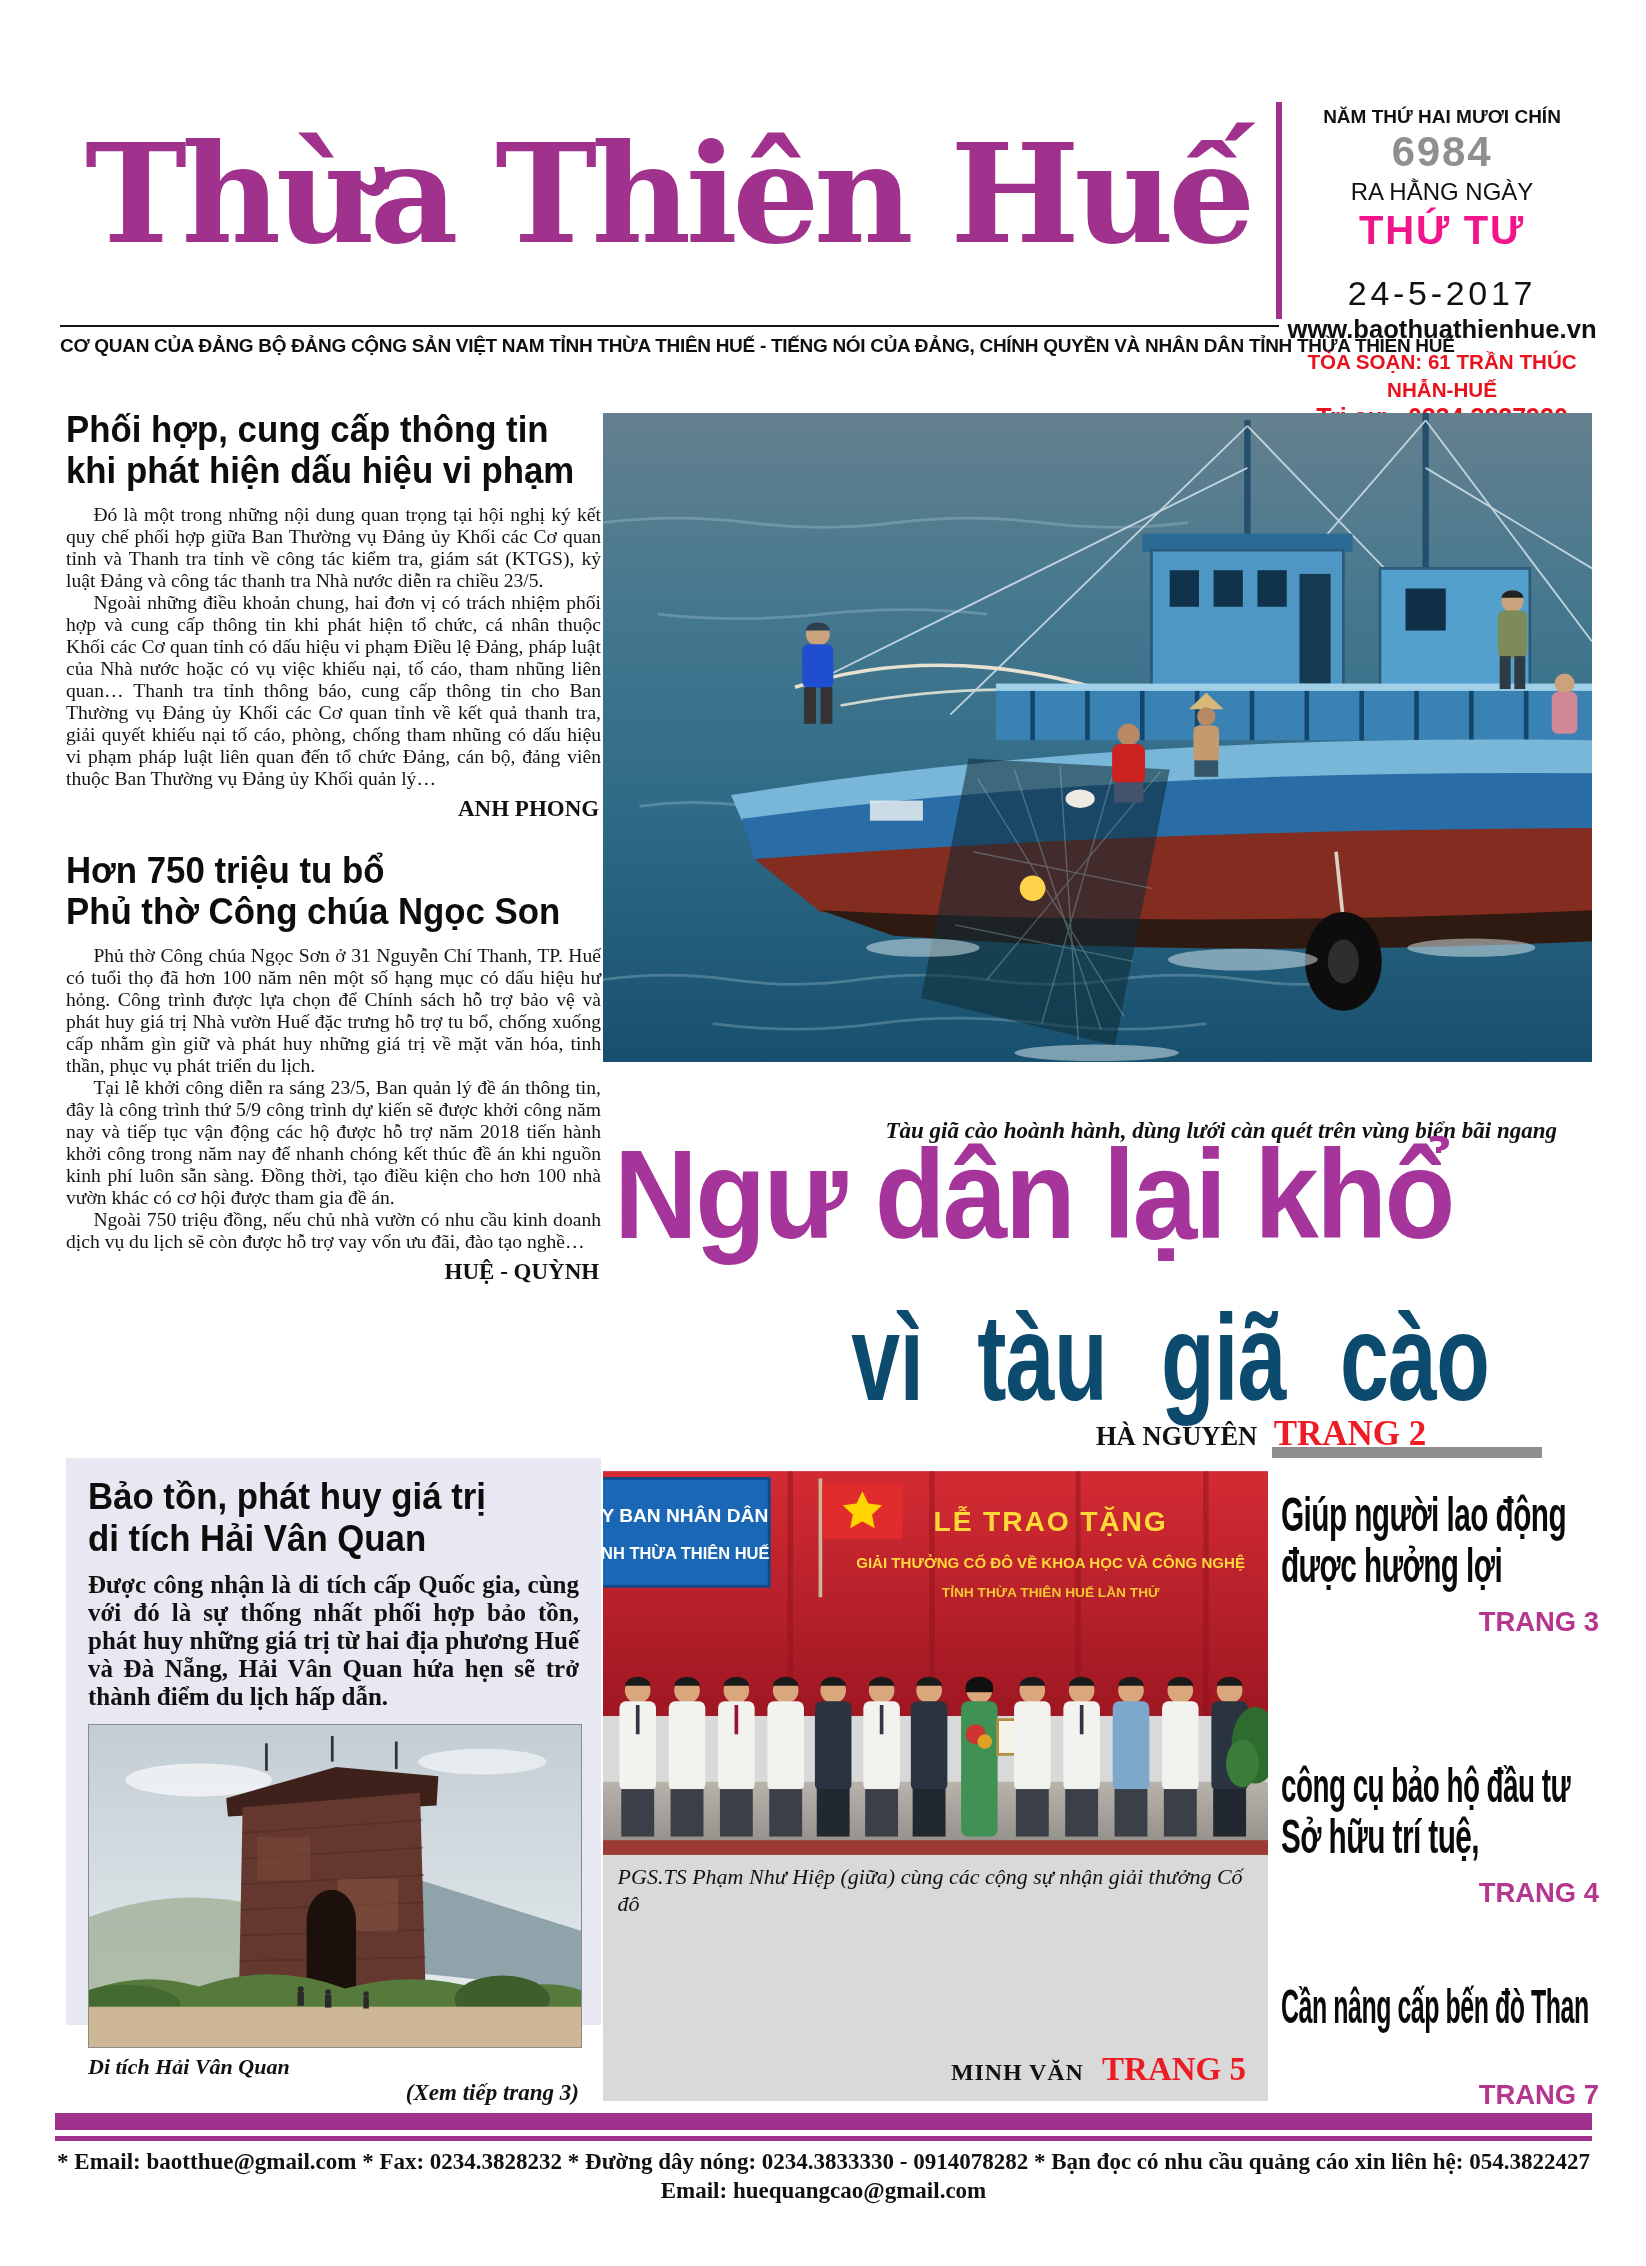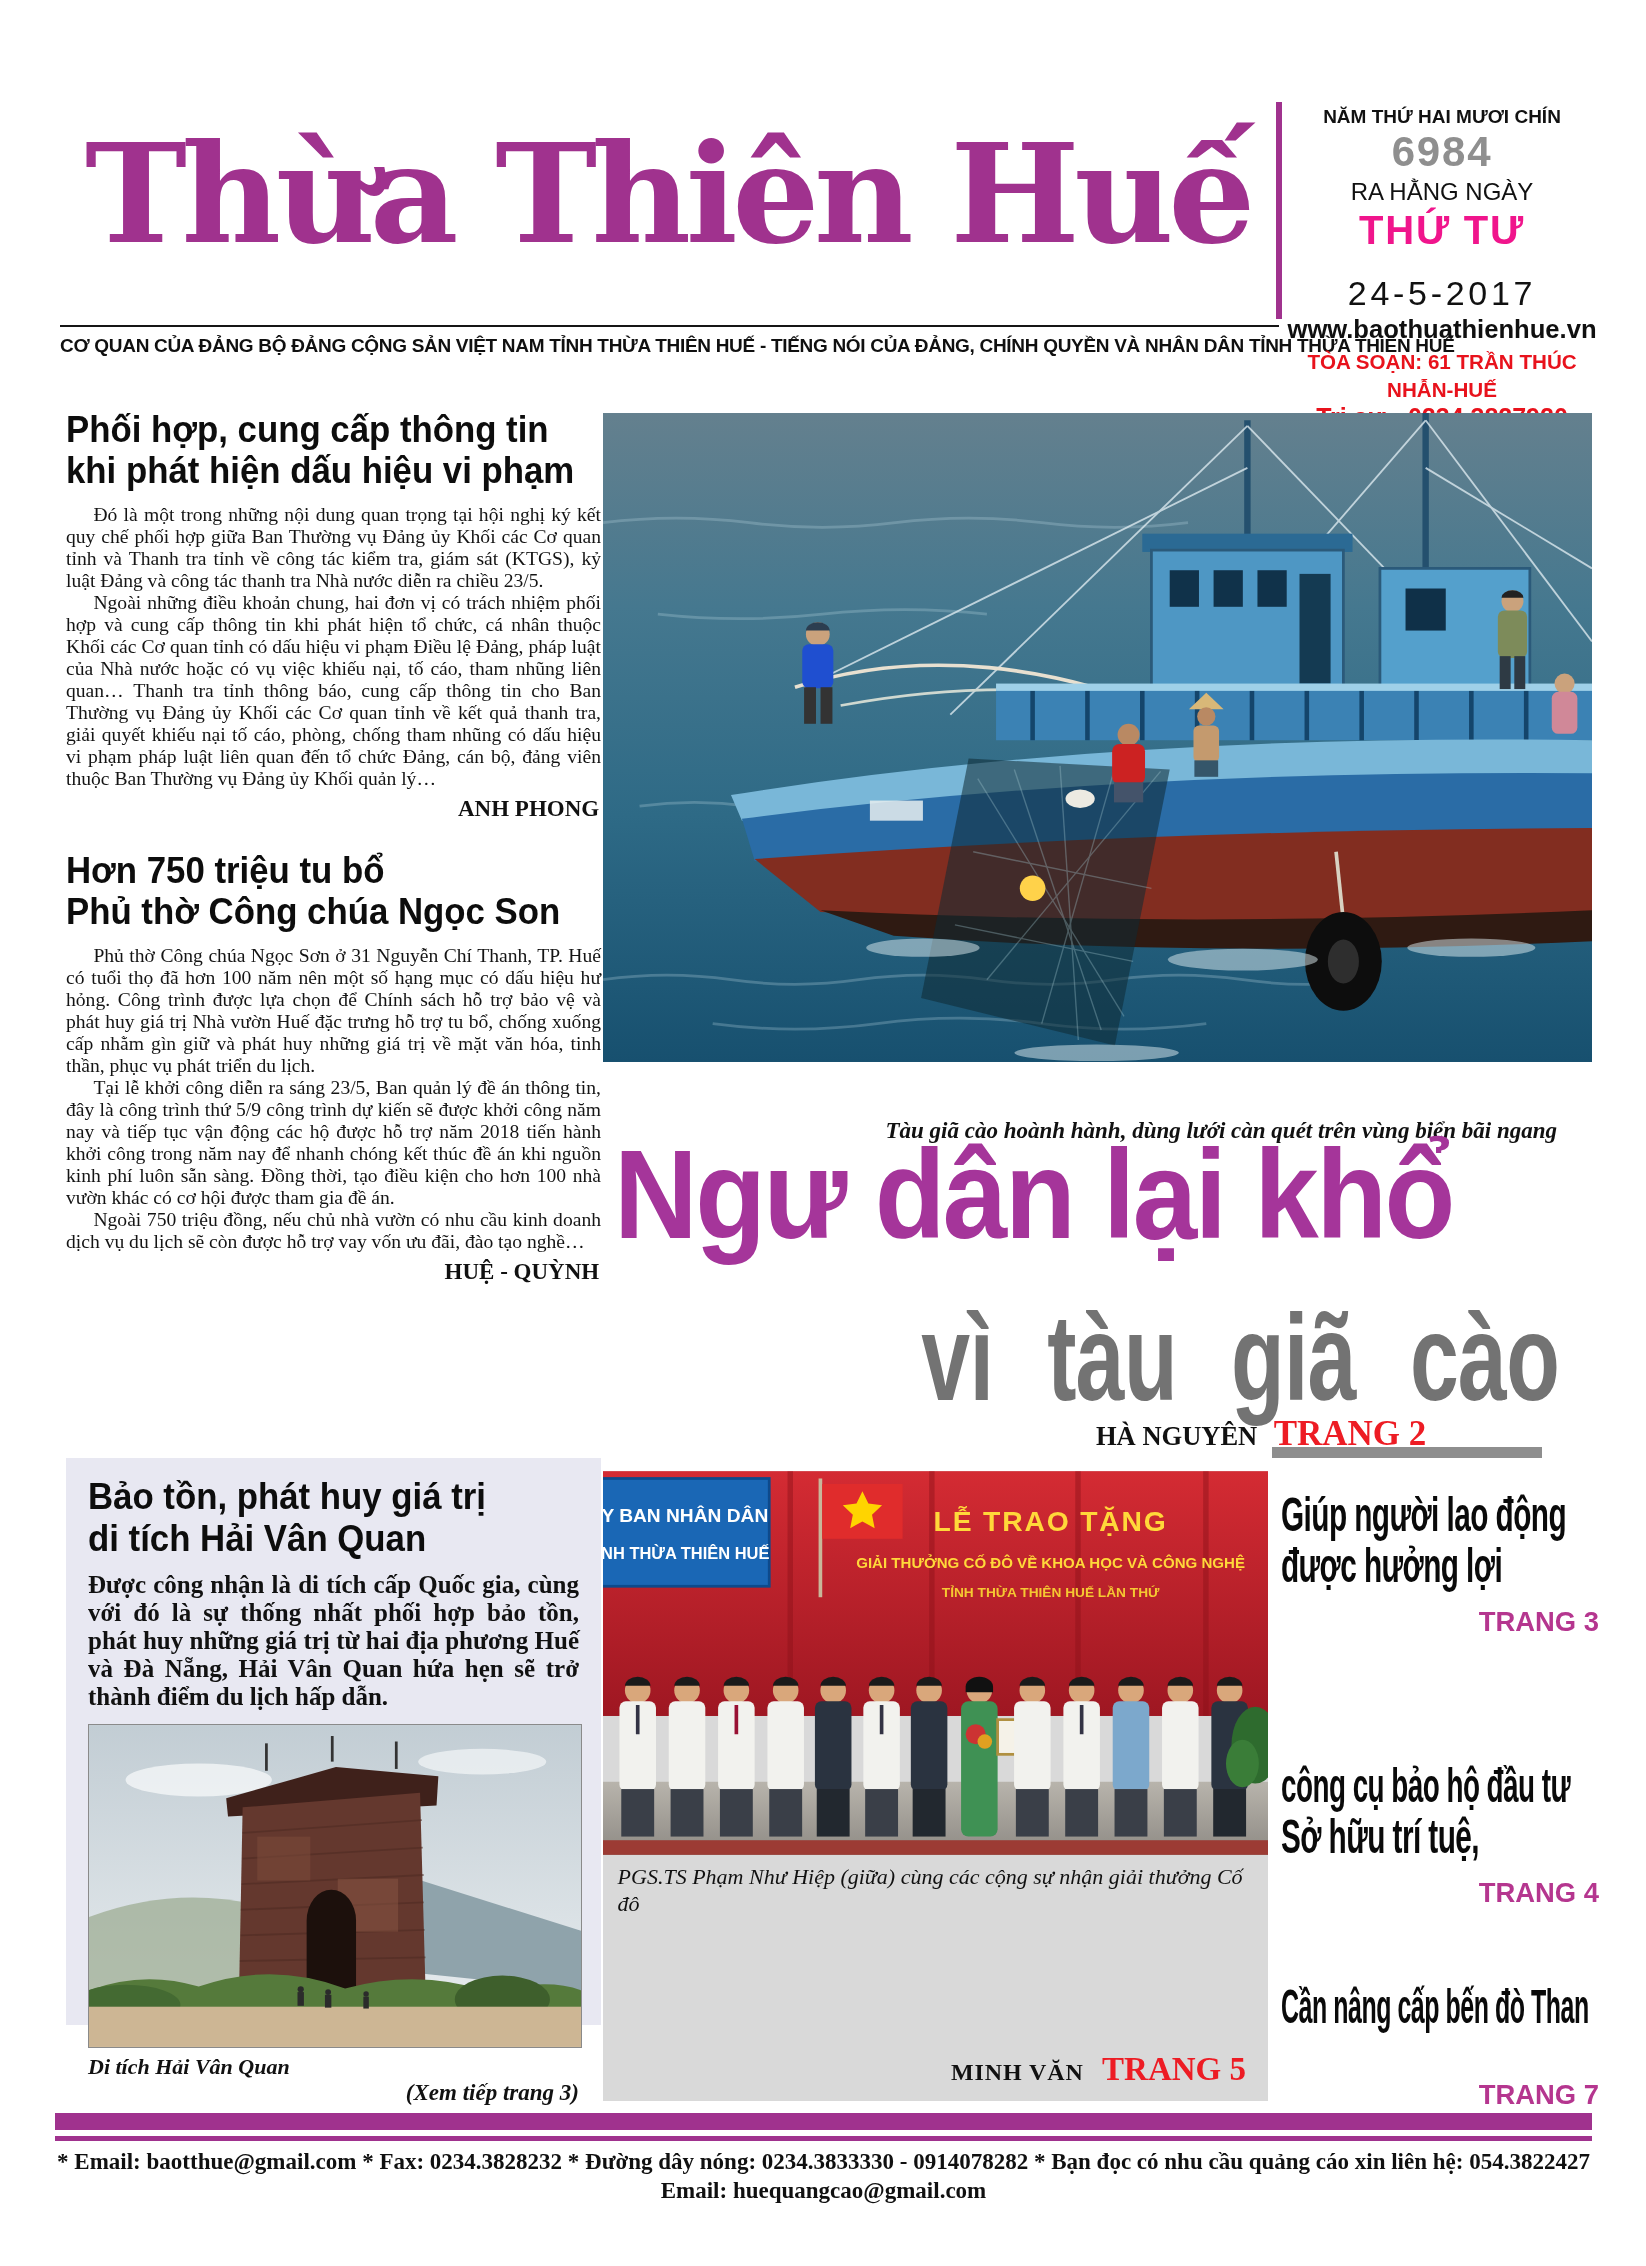--- a/index.html
+++ b/index.html
@@ -37,22 +37,22 @@
   .left-col p{font-size:19.6px;line-height:22px;text-align:justify;text-indent:27.4px;margin:0;color:#141414;}
   .byline{text-align:right;font-weight:bold;font-size:23px;line-height:27.4px;margin:5.5px 1.8px 0 0;}
   .art-gap{height:27.4px;}
 
   
   .lead-photo{position:absolute;left:603px;top:413px;width:989px;height:649px;}
   .lead-caption{position:absolute;left:603px;top:1118px;width:989px;text-align:right;
     padding-right:35px;box-sizing:border-box;font-style:italic;font-weight:bold;font-size:23px;}
   .lead-h1{position:absolute;left:614px;top:1122px;width:978px;font-size:126px;line-height:146px;
     color:#a5359a;letter-spacing:-2.7px;}
-  .lead-h2{position:absolute;left:603px;top:1290px;width:956px;text-align:right;font-size:122px;
-    line-height:137px;color:#737373;word-spacing:42px;letter-spacing:-0.9px;}
+  .lead-h2{position:absolute;left:603px;top:1290px;width:956px;font-size:122px;
+    line-height:137px;color:#0c4a6e;word-spacing:42px;letter-spacing:-0.9px;}
   .lead-byline{position:absolute;left:1096px;top:1414px;width:457px;font-weight:bold;}
   .lead-byline .author{font-size:26.5px;}
   .lead-byline .pageref{font-size:35px;color:#ed1c24;margin-left:12.8px;}
   .gray-bar{position:absolute;left:1272px;top:1447px;width:270px;height:11px;background:#8e8e8e;}
 
   
   .hvq-box{position:absolute;left:66px;top:1458px;width:535px;height:567px;background:#e8e8f2;
     box-sizing:border-box;padding:18.3px 22px;}
   .hvq-title{font-size:37px;line-height:42px;color:#0d0d0d;}
   .hvq-intro{font-weight:bold;font-size:25px;line-height:28px;text-align:justify;margin-top:11px;}

